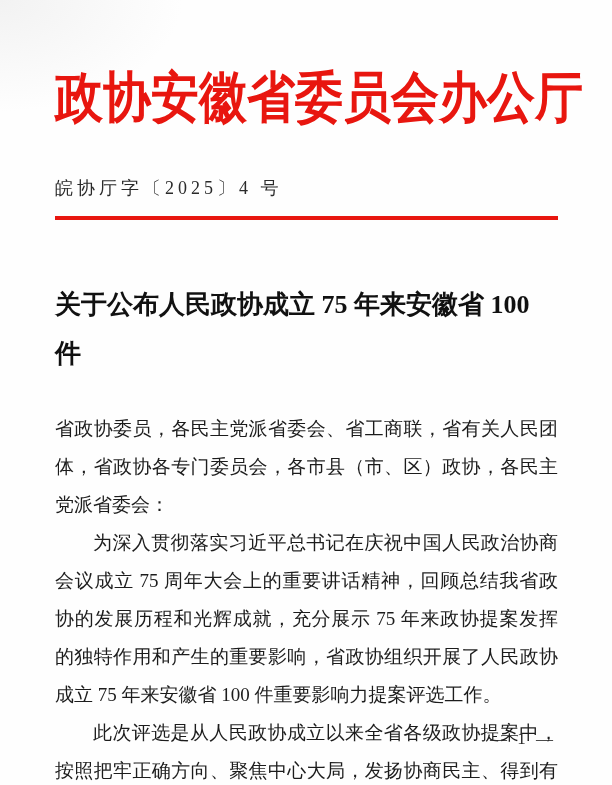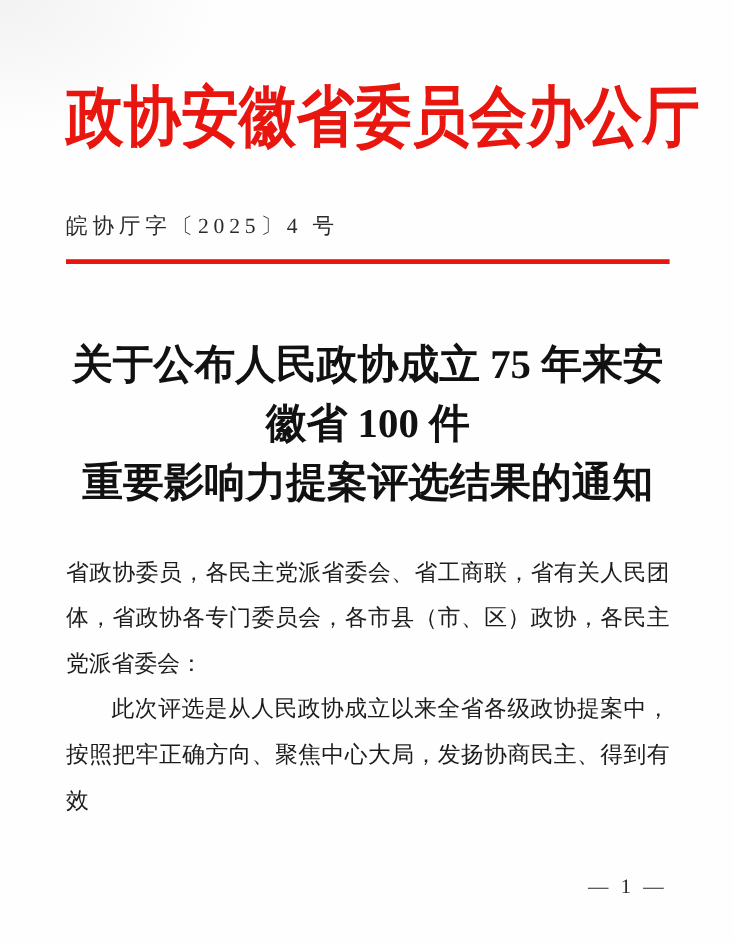--- a/index.html
+++ b/index.html
@@ -43,23 +43,23 @@
     letter-spacing: 4px;
     color: #2a2a2a;
   }
   .red-rule {
     margin-top: 16px;
     height: 3.5px;
     border: none;
   }
   .doc-title {
     margin-top: 60px;
-    text-align: center;
+    text-align: left;
     font-weight: bold;
-    font-size: 34px;
+    font-size: 26px;
     line-height: 49px;
     color: #111111;
   }
   .body-text {
     margin-top: 32px;
     font-size: 19px;
     line-height: 38px;
     text-align: justify;
     text-justify: inter-ideograph;
     color: #1c1c1c;
@@ -89,24 +89,24 @@
     <div class="letterhead">
       <span class="letterhead-text" style="color: rgb(232, 22, 15);">政协安徽省委员会办公厅</span>
     </div>
 
     <div class="doc-number">皖协厅字〔2025〕4 号</div>
 
     <hr class="red-rule" style="background: rgb(232, 22, 15);">
 
     <div class="doc-title">
       <div>关于公布人民政协成立 75 年来安徽省 100 件</div>
-      <div>重要影响力提案评选结果的通知</div>
     </div>
 
     <div class="body-text">
       <p>省政协委员，各民主党派省委会、省工商联，省有关人民团体，省政协各专门委员会，各市县（市、区）政协，各民主党派省委会：</p>
+      <p class="indent">为深入贯彻落实习近平总书记在庆祝中国人民政治协商会议成立 75 周年大会上的重要讲话精神，回顾总结我省政协的发展历程和光辉成就，充分展示 75 年来政协提案发挥的独特作用和产生的重要影响，省政协组织开展了人民政协成立 75 年来安徽省 100 件重要影响力提案评选工作。</p>
       <p class="indent">此次评选是从人民政协成立以来全省各级政协提案中，按照把牢正确方向、聚焦中心大局，发扬协商民主、得到有效</p>
     </div>
 
   </div>
 
   <div class="page-number">— 1 —</div>
 </div>
 
 </body></html>

